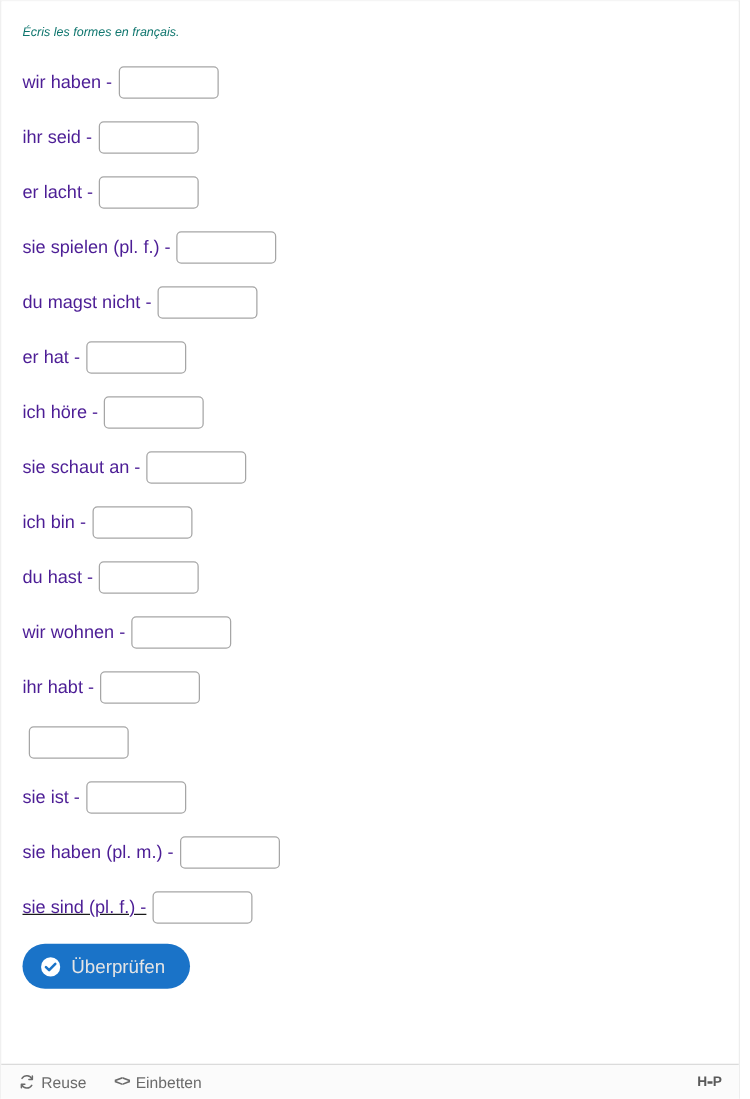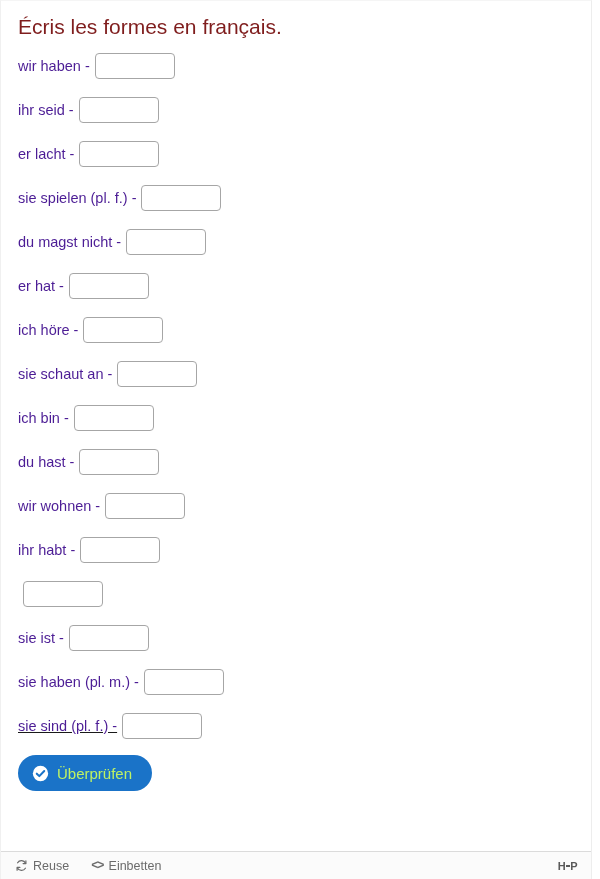--- a/index.html
+++ b/index.html
@@ -25,25 +25,26 @@
     background: #ffffff;
     display: flex;
     flex-direction: column;
   }
   .h5p-content {
     flex: 1 1 auto;
     padding: 16px 0 0 17px;
     box-sizing: border-box;
   }
   .task-title {
-    font-size: 21px;
+    font-size: 10px;
     line-height: 20px;
-    color: #7f1d1d;
+    color: #0f766e;
     margin: 0 0 14px 0;
     font-weight: normal;
+    font-style: italic;
   }
   .blanks-list {
     margin: 0;
     padding: 0;
     list-style: none;
   }
   .blank-row {
     display: flex;
     align-items: center;
     height: 30px;
@@ -76,21 +77,21 @@
     outline: none;
   }
   .check-area {
     padding: 14px 0 0 0;
   }
   .check-button {
     display: inline-flex;
     align-items: center;
     gap: 8px;
     background: #1a73c8;
-    color: #bef264;
+    color: #e5e5e5;
     border: none;
     border-radius: 18px;
     height: 36px;
     padding: 0 20px 0 14px;
     font-family: "Liberation Sans", sans-serif;
     font-size: 15px;
     cursor: pointer;
   }
   .check-icon {
     display: inline-block;

